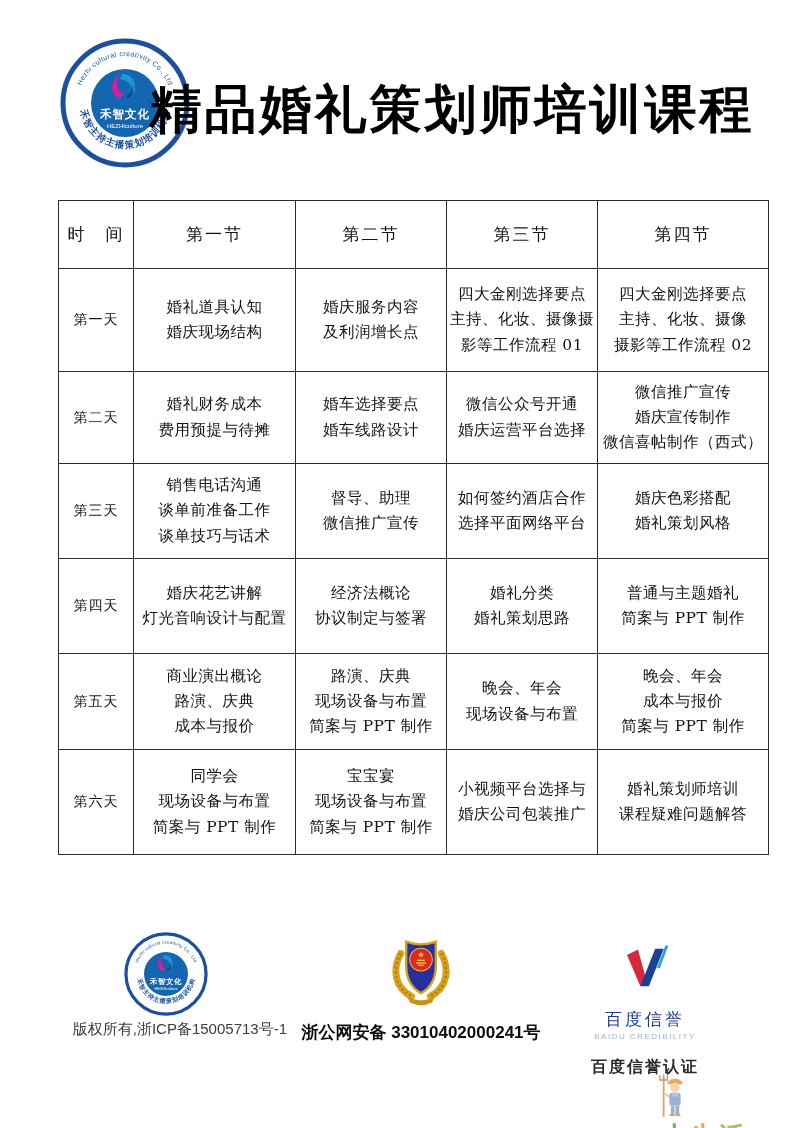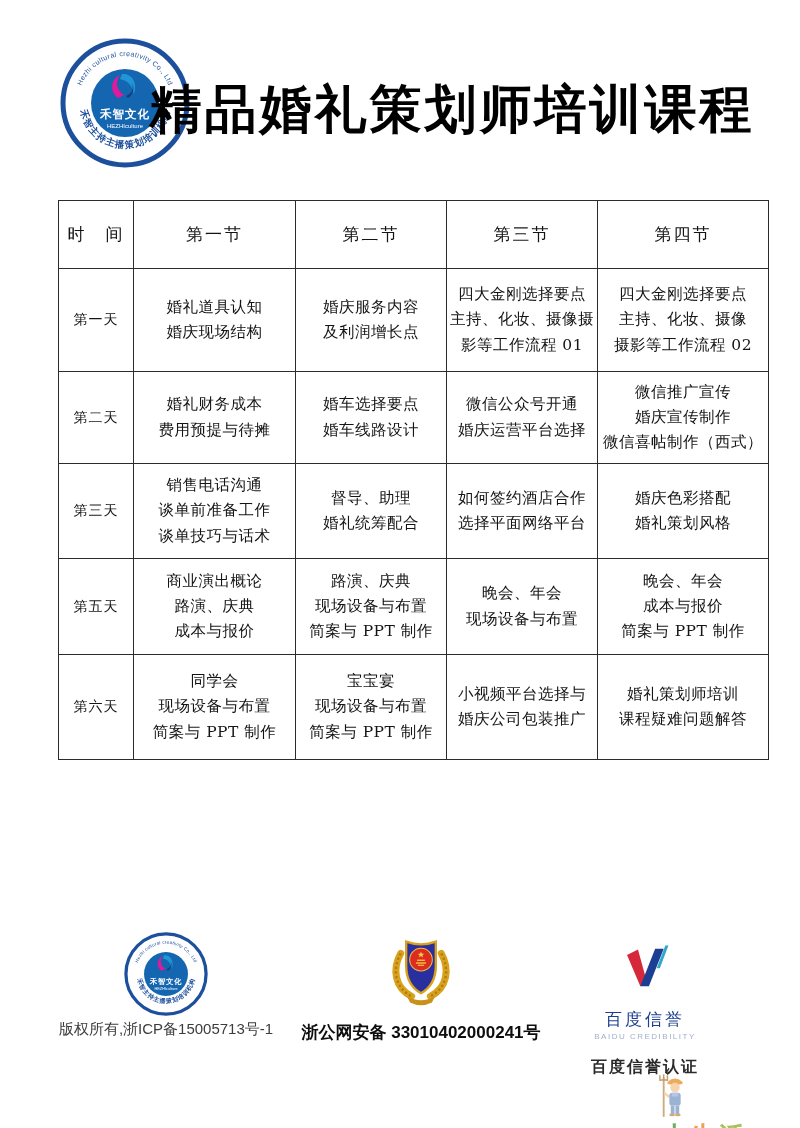--- a/index.html
+++ b/index.html
@@ -31,21 +31,21 @@
   }
   table.schedule th { font-size:17px; letter-spacing:2px; }
   td.day  { font-size:14px; letter-spacing:1px; }
   td.cell { font-size:15.5px; line-height:1.62; letter-spacing:.5px; white-space:pre-line; }
   tr.hrow { height:68px; }
   tr.r0 { height:103px; } tr.r1 { height:92px; } tr.r2 { height:95px; }
   tr.r3 { height:95px; }  tr.r4 { height:96px; } tr.r5 { height:105px; }
 
   
   .foot-copy {
-    position:absolute; left:45px; top:1020px; width:242px; text-align:center;
+    position:absolute; left:45px; top:1020px; width:242px; text-align:right;
     font-family:"Liberation Sans", sans-serif; font-size:15px; color:#3c3c3c;
   }
   .badge-police { position:absolute; left:382px; top:926px; width:78px; height:86px; }
   .foot-police {
     position:absolute; left:298px; top:1021px; width:246px; text-align:center;
     font-family:"Liberation Sans", sans-serif; font-size:17px; font-weight:bold;
     color:#0d0d0d; white-space:nowrap;
   }
   .baidu-block { position:absolute; left:575px; top:944px; width:140px; text-align:center; }
   .baidu-v { width:56px; height:50px; display:block; margin:0 auto; }
@@ -144,25 +144,36 @@
         <td class="cell">微信推广宣传
 婚庆宣传制作
 微信喜帖制作（西式）</td>
       </tr>
       <tr class="r2">
         <td class="day">第三天</td>
         <td class="cell">销售电话沟通
 谈单前准备工作
 谈单技巧与话术</td>
         <td class="cell">督导、助理
-婚礼统筹配合</td>
+微信推广宣传</td>
         <td class="cell">如何签约酒店合作
 选择平面网络平台</td>
         <td class="cell">婚庆色彩搭配
 婚礼策划风格</td>
+      </tr>
+      <tr class="r3">
+        <td class="day">第四天</td>
+        <td class="cell">婚庆花艺讲解
+灯光音响设计与配置</td>
+        <td class="cell">经济法概论
+协议制定与签署</td>
+        <td class="cell">婚礼分类
+婚礼策划思路</td>
+        <td class="cell">普通与主题婚礼
+简案与 PPT 制作</td>
       </tr>
       <tr class="r4">
         <td class="day">第五天</td>
         <td class="cell">商业演出概论
 路演、庆典
 成本与报价</td>
         <td class="cell">路演、庆典
 现场设备与布置
 简案与 PPT 制作</td>
         <td class="cell">晚会、年会

